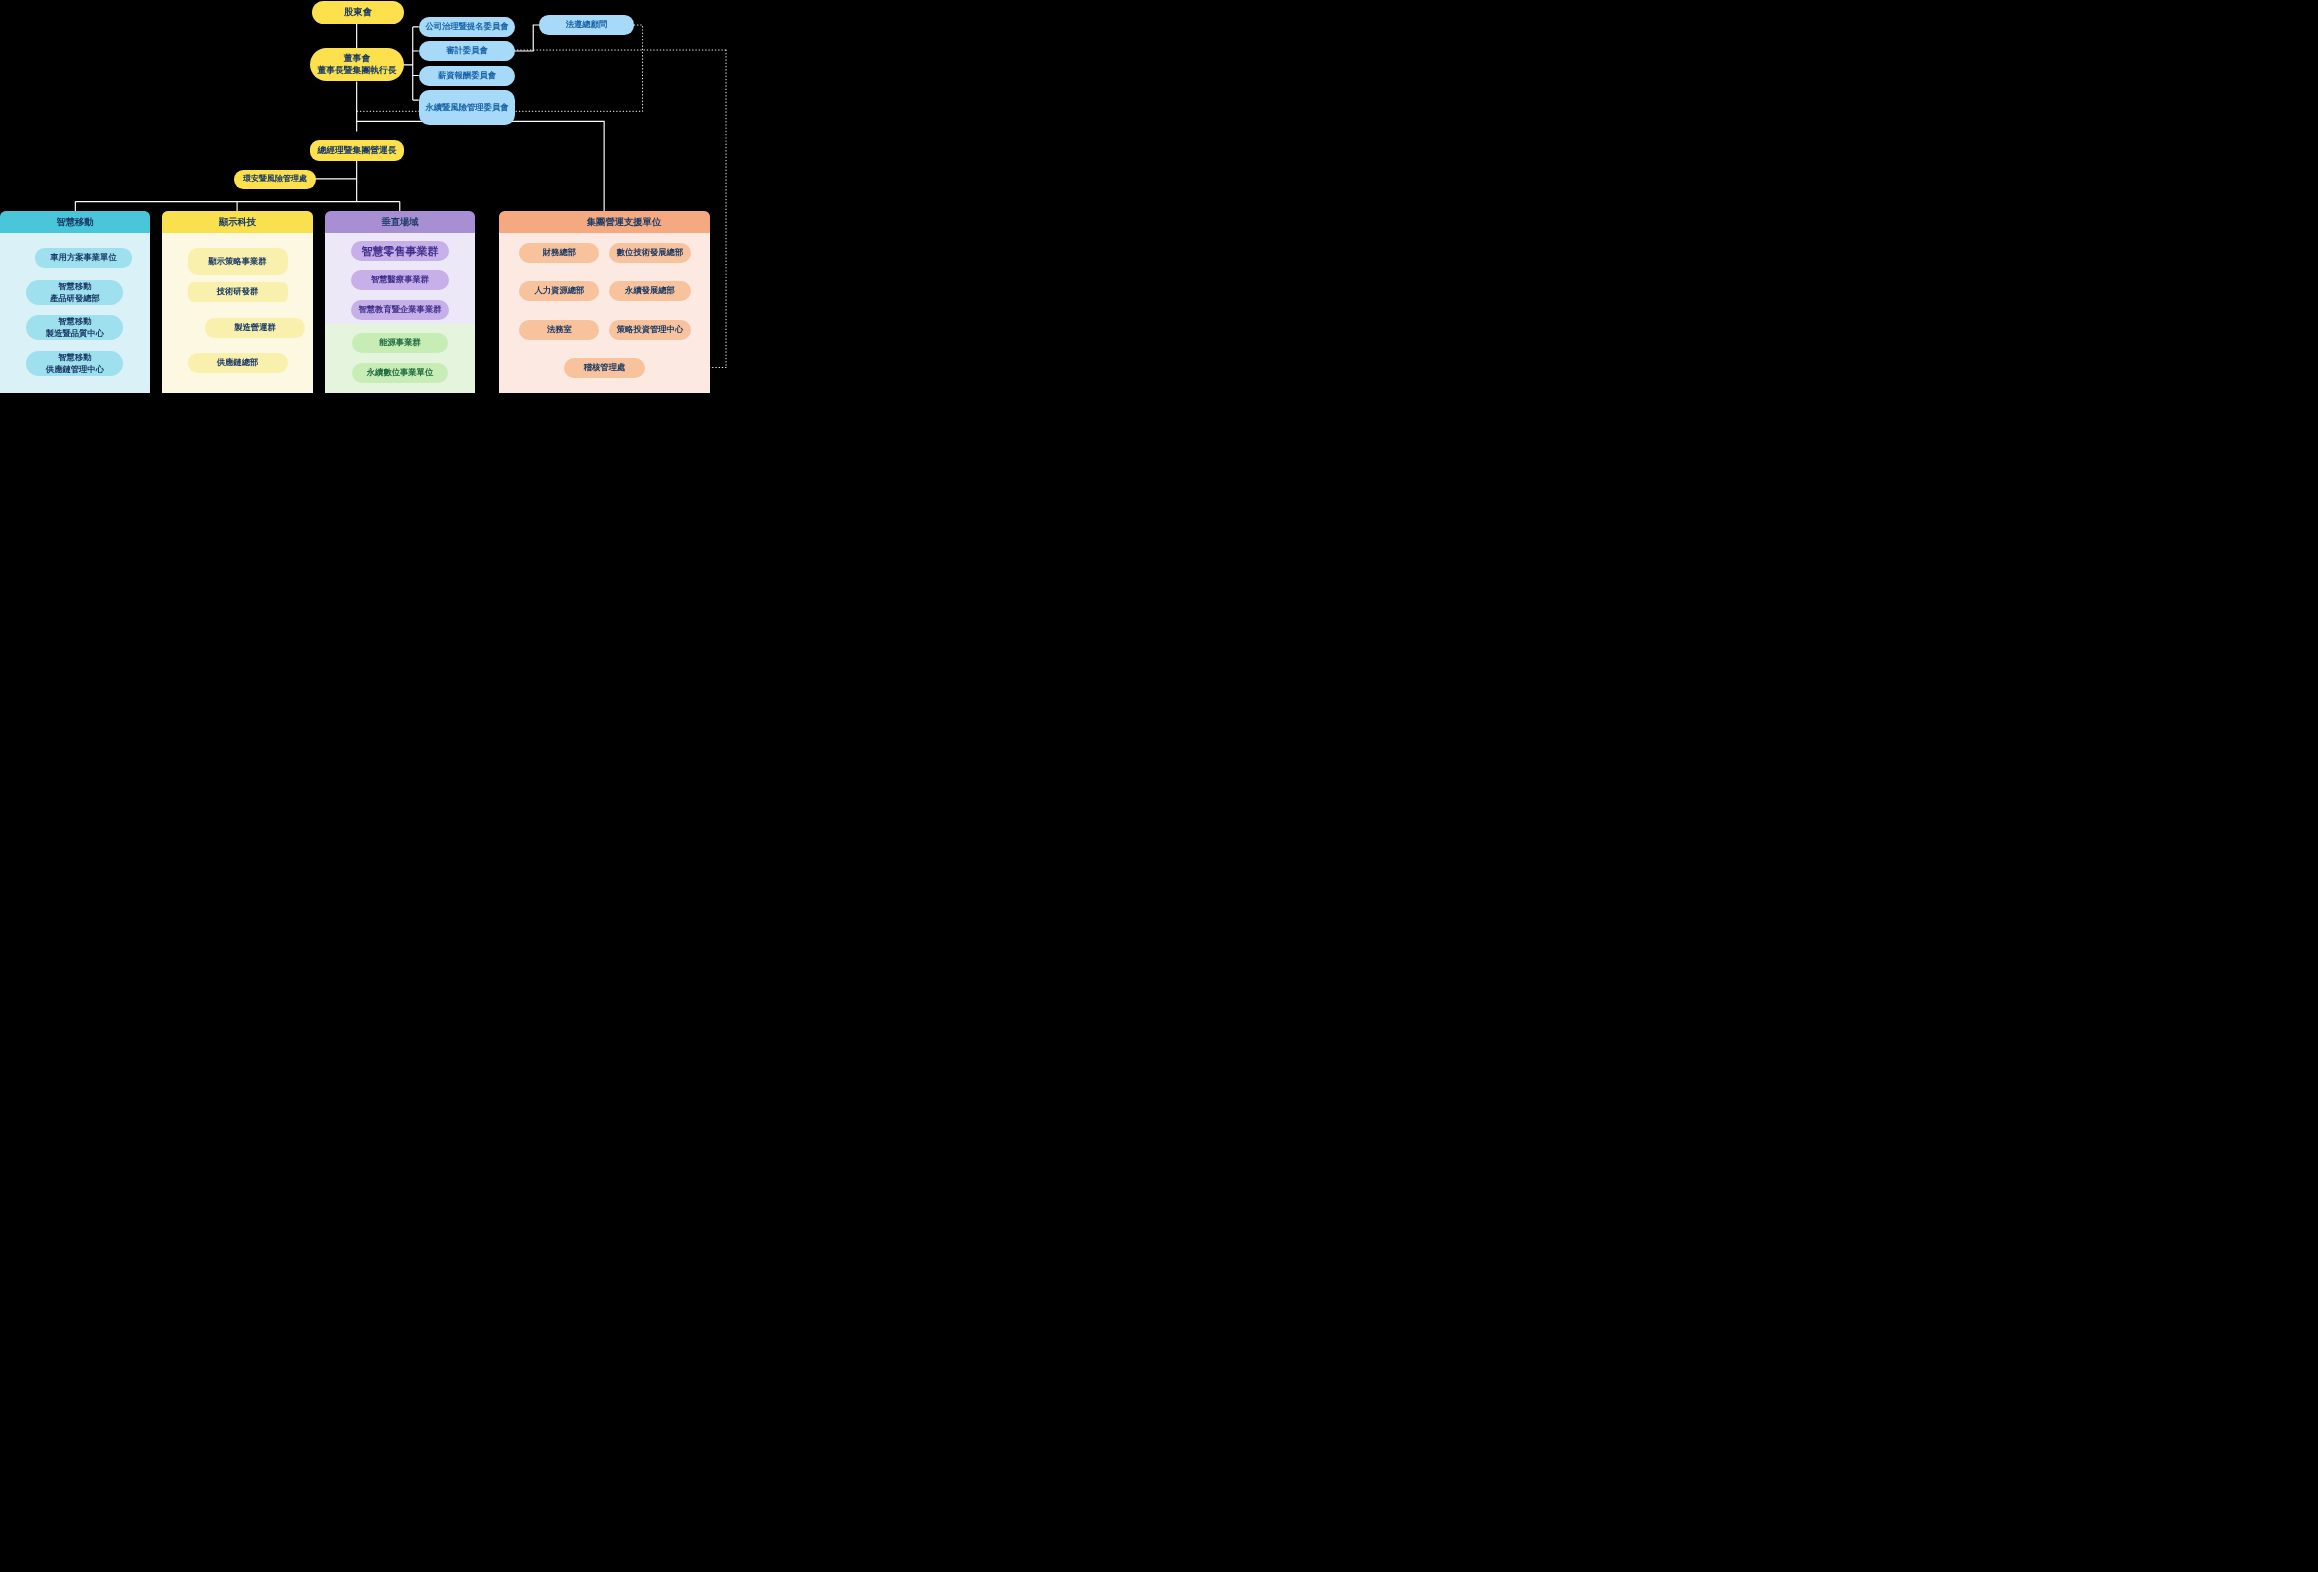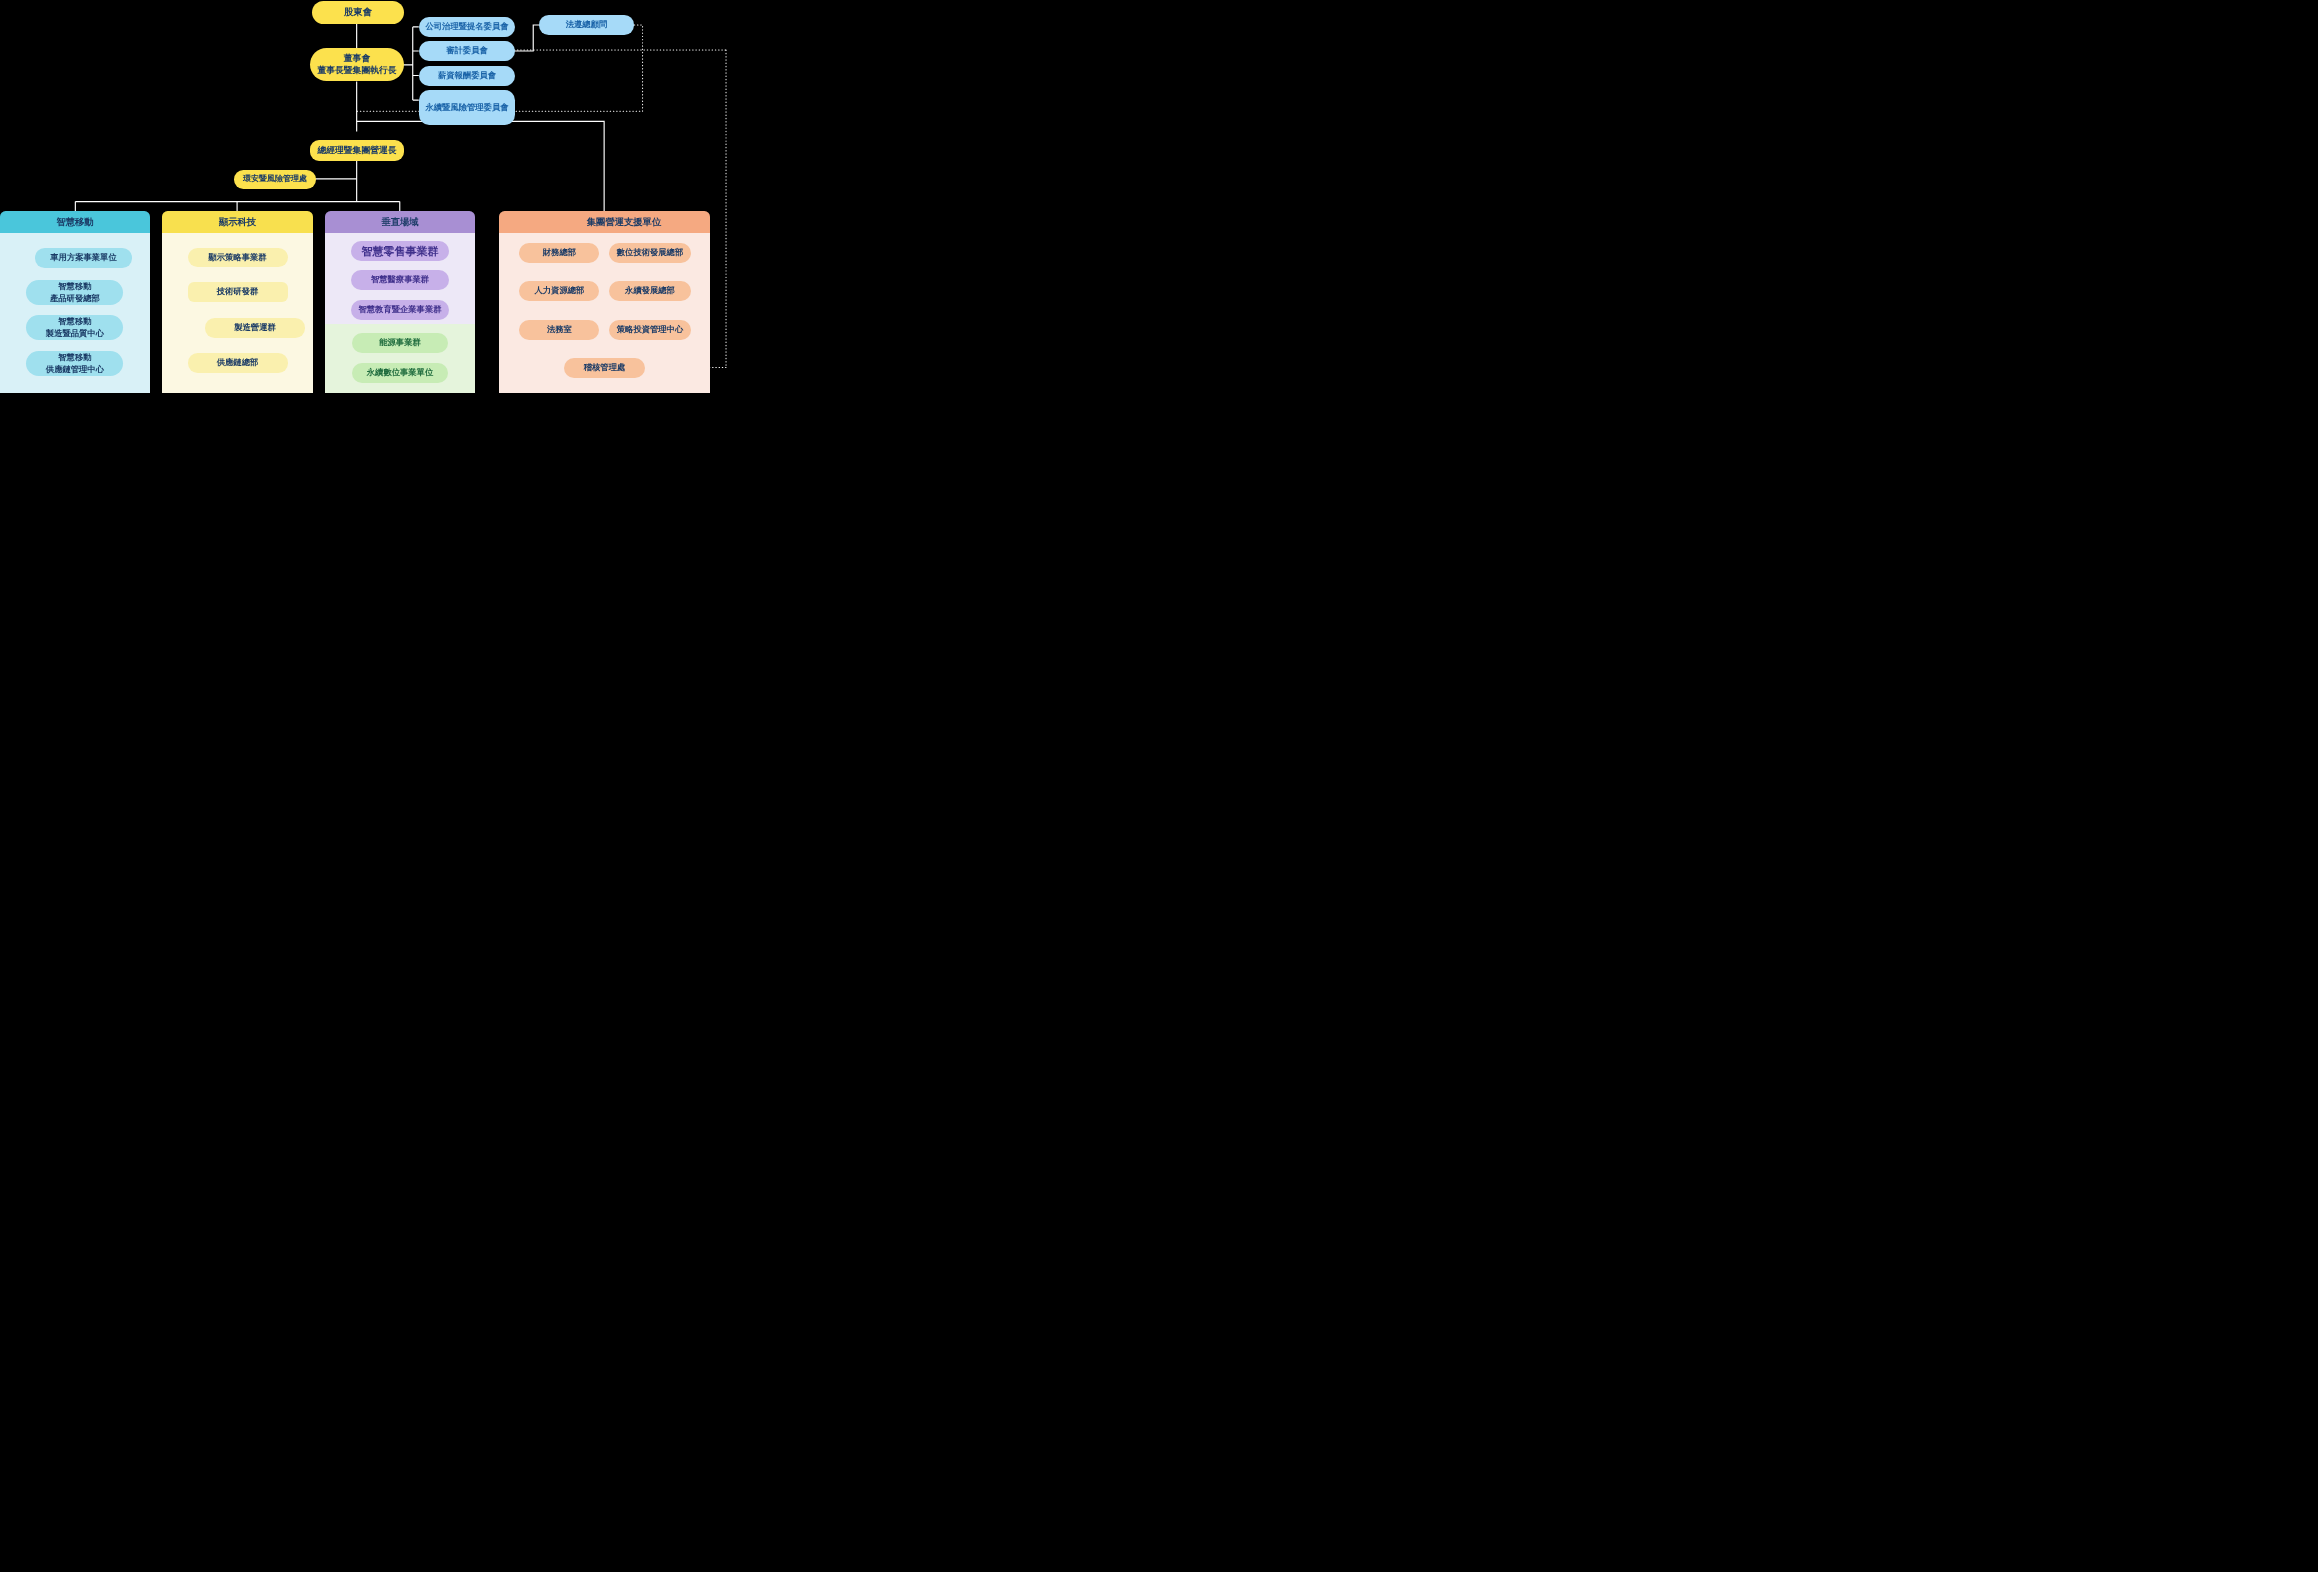--- a/index.html
+++ b/index.html
@@ -67,21 +67,21 @@
 產品研發總部</div>
     <div class="pill cyan-item" style="left:26.4px;top:104px;width:97px;height:25px;border-radius:12.5px;font-size:8.3px;">智慧移動
 製造暨品質中心</div>
     <div class="pill cyan-item" style="left:26.4px;top:140px;width:97px;height:25px;border-radius:12.5px;font-size:8.3px;">智慧移動
 供應鏈管理中心</div>
   </div>
 
   <div class="card" style="left:162px;width:151px;">
     <div class="card-header" style="background:#F8E04E;">顯示科技</div>
     <div class="card-body" style="top:22px;bottom:0;background:#FCF8E2;"></div>
-    <div class="pill yellow-item" style="left:25.5px;top:37px;width:100px;height:19px;border-radius:9.7px;font-size:8.3px;">顯示策略事業群</div>
+    <div class="pill yellow-item" style="left:25.5px;top:37px;width:100px;height:27px;border-radius:9.7px;font-size:8.3px;">顯示策略事業群</div>
     <div class="pill yellow-item" style="left:25.5px;top:71px;width:100px;height:19.5px;border-radius:6px;font-size:8.3px;">技術研發群</div>
     <div class="pill yellow-item" style="left:43px;top:107px;width:100px;height:19.5px;border-radius:9.7px;font-size:8.3px;">製造營運群</div>
     <div class="pill yellow-item" style="left:25.5px;top:142px;width:100px;height:19.5px;border-radius:9.7px;font-size:8.3px;">供應鏈總部</div>
   </div>
 
   <div class="card" style="left:325px;width:150px;">
     <div class="card-header" style="background:#A88FD3;">垂直場域</div>
     <div class="card-body" style="top:22px;height:91px;background:#EDE8F7;"></div>
     <div class="card-body" style="top:113px;bottom:0;background:#E5F4DC;"></div>
     <div class="pill purple-item" style="left:26px;top:30px;width:98px;height:20px;border-radius:10.2px;font-size:11px;">智慧零售事業群</div>

